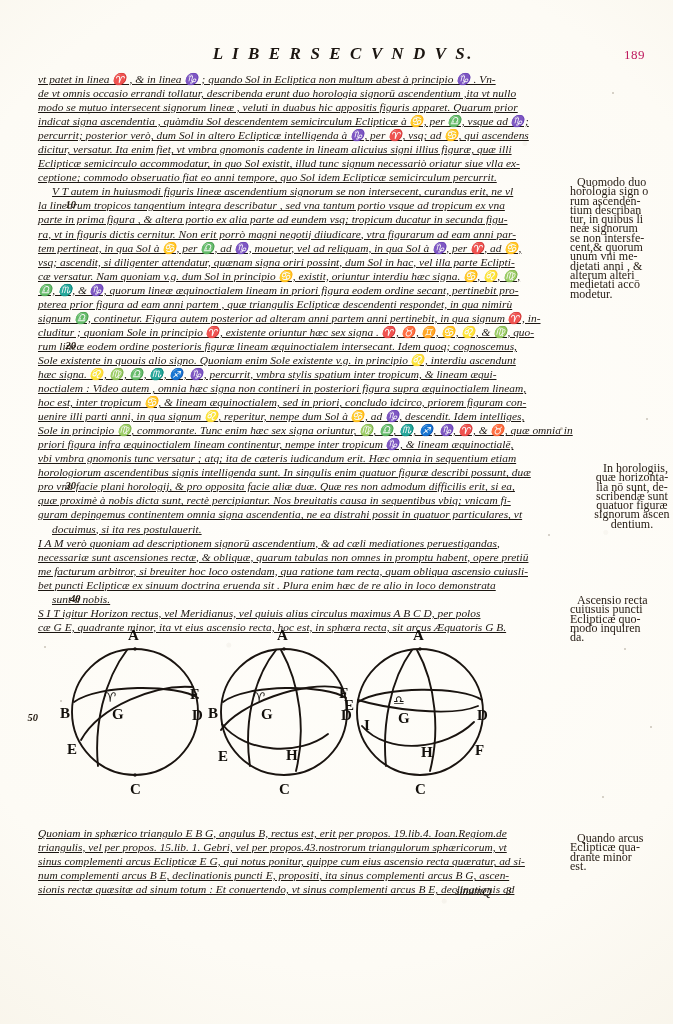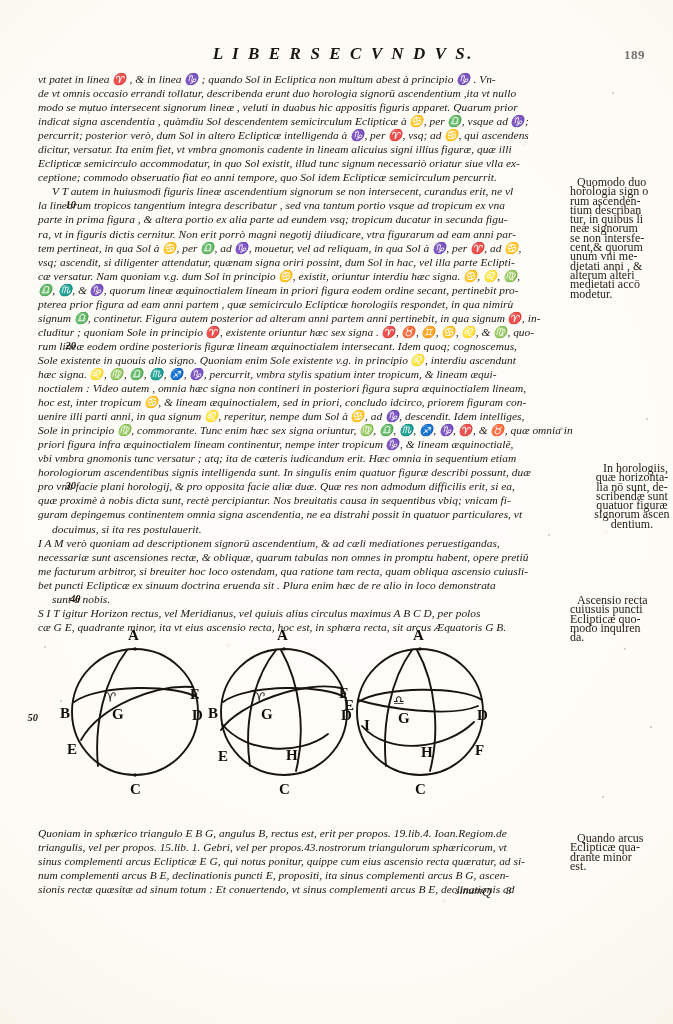--- a/index.html
+++ b/index.html
@@ -61,41 +61,42 @@
     font-size: 17px;
     letter-spacing: 2.6px;
     color: #1b1510;
     padding-left: 14px;
   }
   #folio {
     position: absolute;
     right: 28px;
     top: 3px;
     font-size: 13px;
-    font-weight: 700;
+    font-weight: 400;
     letter-spacing: .5px;
-    color: #737373;
+    color: #be185d;
   }
 
   
   #col {
     position: absolute;
     left: 38px;
     top: 72px;
     width: 487px;
   }
   .ln {
     position: relative;
     font-style: italic;
     font-size: 11.4px;
     line-height: 14.05px;
     letter-spacing: .05px;
     white-space: nowrap;
     color: #1c1611;
     text-rendering: optimizeLegibility;
+    text-decoration: underline;
   }
   .ln.ind { text-indent: 14px; }
   .ln.j   { letter-spacing: .02px; }
 
   
   .lnum {
     position: absolute;
     left: 18px;
     width: 20px;
     text-align: right;
@@ -199,21 +200,21 @@
     <div class="ln j">Eclipticæ semicirculo accommodatur, in quo Sol existit, illud tunc signum necessariò oriatur siue vlla ex-</div>
     <div class="ln j">ceptione; commodo obseruatio fiat eo anni tempore, quo Sol idem Eclipticæ semicirculum percurrit.</div>
     <div class="ln j ind">V T autem in huiusmodi figuris lineæ ascendentium signorum se non intersecent, curandus erit, ne vl</div>
     <div class="ln j">la linearum tropicos tangentium integra describatur , sed vna tantum portio vsque ad tropicum ex vna<span class="lnum">10</span></div>
     <div class="ln j">parte in prima figura , &amp; altera portio ex alia parte ad eundem vsq; tropicum ducatur in secunda figu-</div>
     <div class="ln j">ra, vt in figuris dictis cernitur. Non erit porrò magni negotij diiudicare, vtra figurarum ad eam anni par-</div>
     <div class="ln j">tem pertineat, in qua Sol à ♋, per ♎, ad ♑, mouetur, vel ad reliquam, in qua Sol à ♑, per ♈, ad ♋,</div>
     <div class="ln j">vsq; ascendit, si diligenter attendatur, quænam signa oriri possint, dum Sol in hac, vel illa parte Eclipti-</div>
     <div class="ln j">cæ versatur. Nam quoniam v.g. dum Sol in principio ♋, existit, oriuntur interdiu hæc signa. ♋, ♌, ♍,</div>
     <div class="ln j">♎, ♏, &amp; ♑, quorum lineæ æquinoctialem lineam in priori figura eodem ordine secant, pertinebit pro-</div>
-    <div class="ln j">pterea prior figura ad eam anni partem , quæ semicirculo Eclipticæ horologiis respondet, in qua nimirù</div>
+    <div class="ln j">pterea prior figura ad eam anni partem , quæ triangulis Eclipticæ descendenti respondet, in qua nimirù</div>
     <div class="ln j">signum ♎, continetur. Figura autem posterior ad alteram anni partem anni pertinebit, in qua signum ♈, in-</div>
     <div class="ln j">cluditur ; quoniam Sole in principio ♈, existente oriuntur hæc sex signa . ♈, ♉, ♊, ♋, ♌, &amp; ♍, quo-</div>
     <div class="ln j">rum lineæ eodem ordine posterioris figuræ lineam æquinoctialem intersecant. Idem quoq; cognoscemus,<span class="lnum">20</span></div>
     <div class="ln j">Sole existente in quouis alio signo. Quoniam enim Sole existente v.g. in principio ♌, interdiu ascendunt</div>
     <div class="ln j">hæc signa. ♌, ♍, ♎, ♏, ♐, ♑, percurrit, vmbra stylis spatium inter tropicum, &amp; lineam æqui-</div>
     <div class="ln j">noctialem : Video autem , omnia hæc signa non contineri in posteriori figura supra æquinoctialem lineam,</div>
     <div class="ln j">hoc est, inter tropicum ♋, &amp; lineam æquinoctialem, sed in priori, concludo idcirco, priorem figuram con-</div>
     <div class="ln j">uenire illi parti anni, in qua signum ♌, reperitur, nempe dum Sol à ♋, ad ♑, descendit. Idem intelliges,</div>
     <div class="ln j">Sole in principio ♍, commorante. Tunc enim hæc sex signa oriuntur, ♍, ♎, ♏, ♐, ♑, ♈, &amp; ♉, quæ omnia in</div>
     <div class="ln j">priori figura infra æquinoctialem lineam continentur, nempe inter tropicum ♑, &amp; lineam æquinoctialē,</div>

